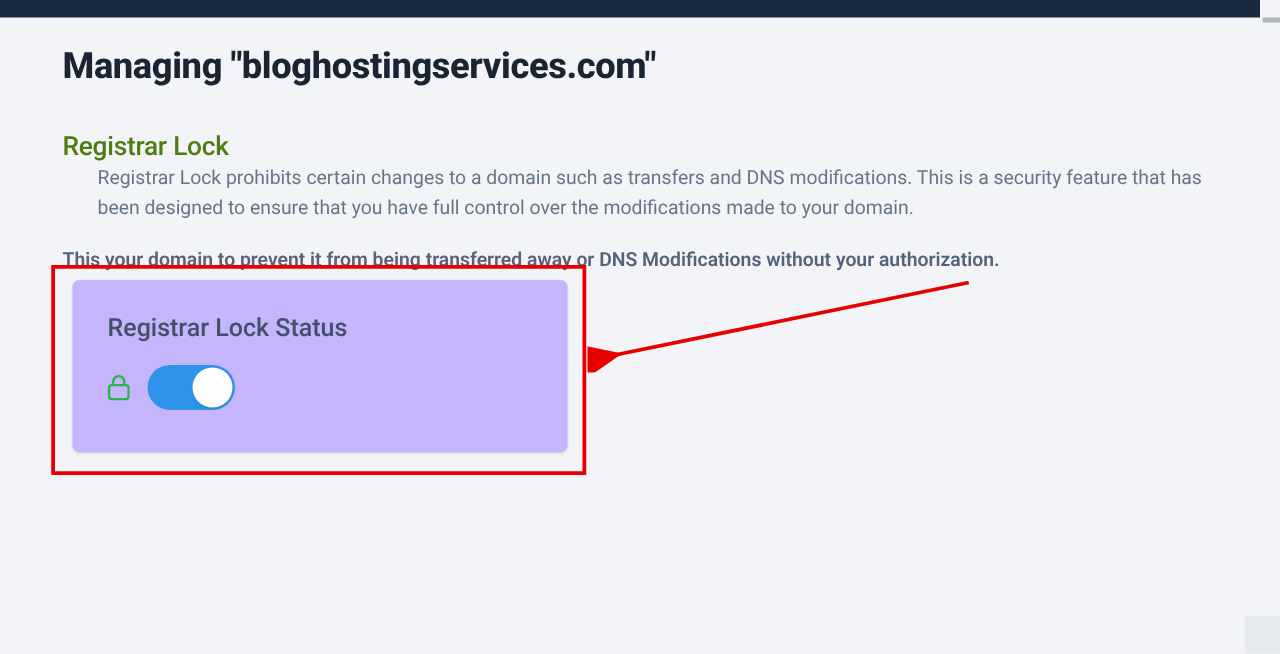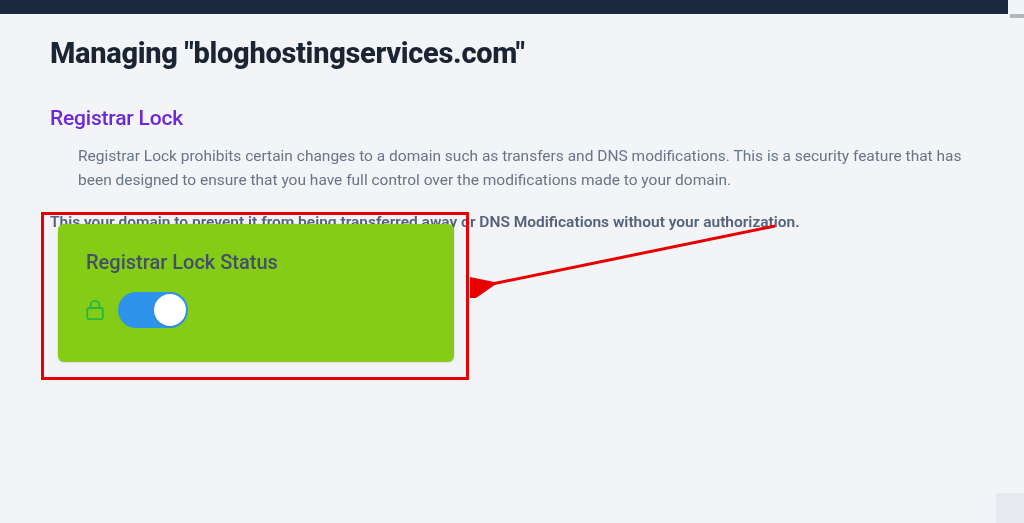--- a/index.html
+++ b/index.html
@@ -30,22 +30,21 @@
   .page-title {
     font-size: 29px;
     font-weight: 800;
     color: #1a2433;
     letter-spacing: -0.3px;
     margin-bottom: 36px;
   }
   .section-title {
     font-size: 21px;
     font-weight: 500;
-    color: #6d28d9;
-    margin-bottom: 14px;
+    color: #4d7c0f;
     letter-spacing: -0.2px;
   }
   .body-text {
     font-size: 15.5px;
     line-height: 1.55;
     color: #687487;
     margin-bottom: 18px;
     max-width: 920px;
     margin-left: 28px;
   }
@@ -64,21 +63,21 @@
     height: 168px;
     border: 3px solid #e80000;
     box-sizing: border-box;
   }
   .card {
     position: absolute;
     left: 58px;
     top: 224px;
     width: 396px;
     height: 138px;
-    background: #84cc16;
+    background: #c4b5fd;
     border-radius: 6px;
     box-shadow: 0 1px 3px rgba(0,0,0,0.06), 0 0 0 1px rgba(0,0,0,0.03);
     padding: 26px 28px 24px 28px;
   }
   .card-title {
     font-size: 20px;
     font-weight: 500;
     color: #435067;
     margin-bottom: 18px;
   }

